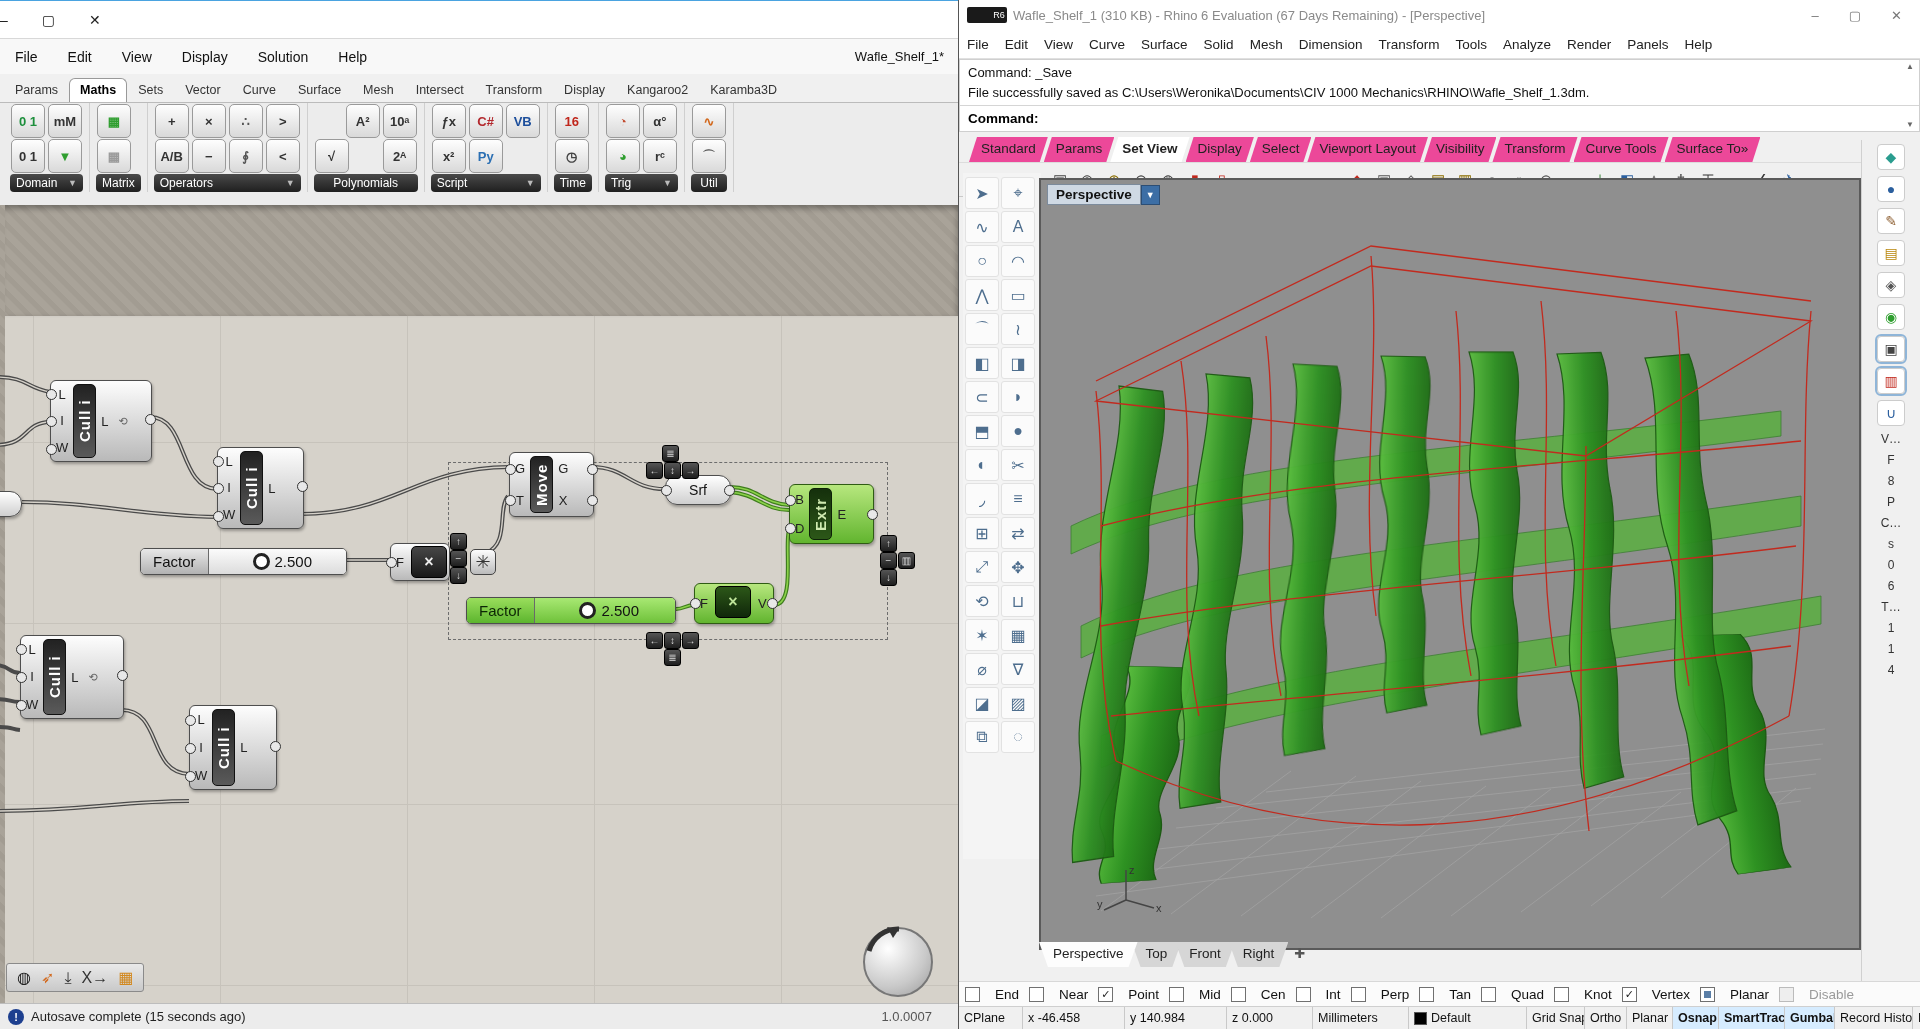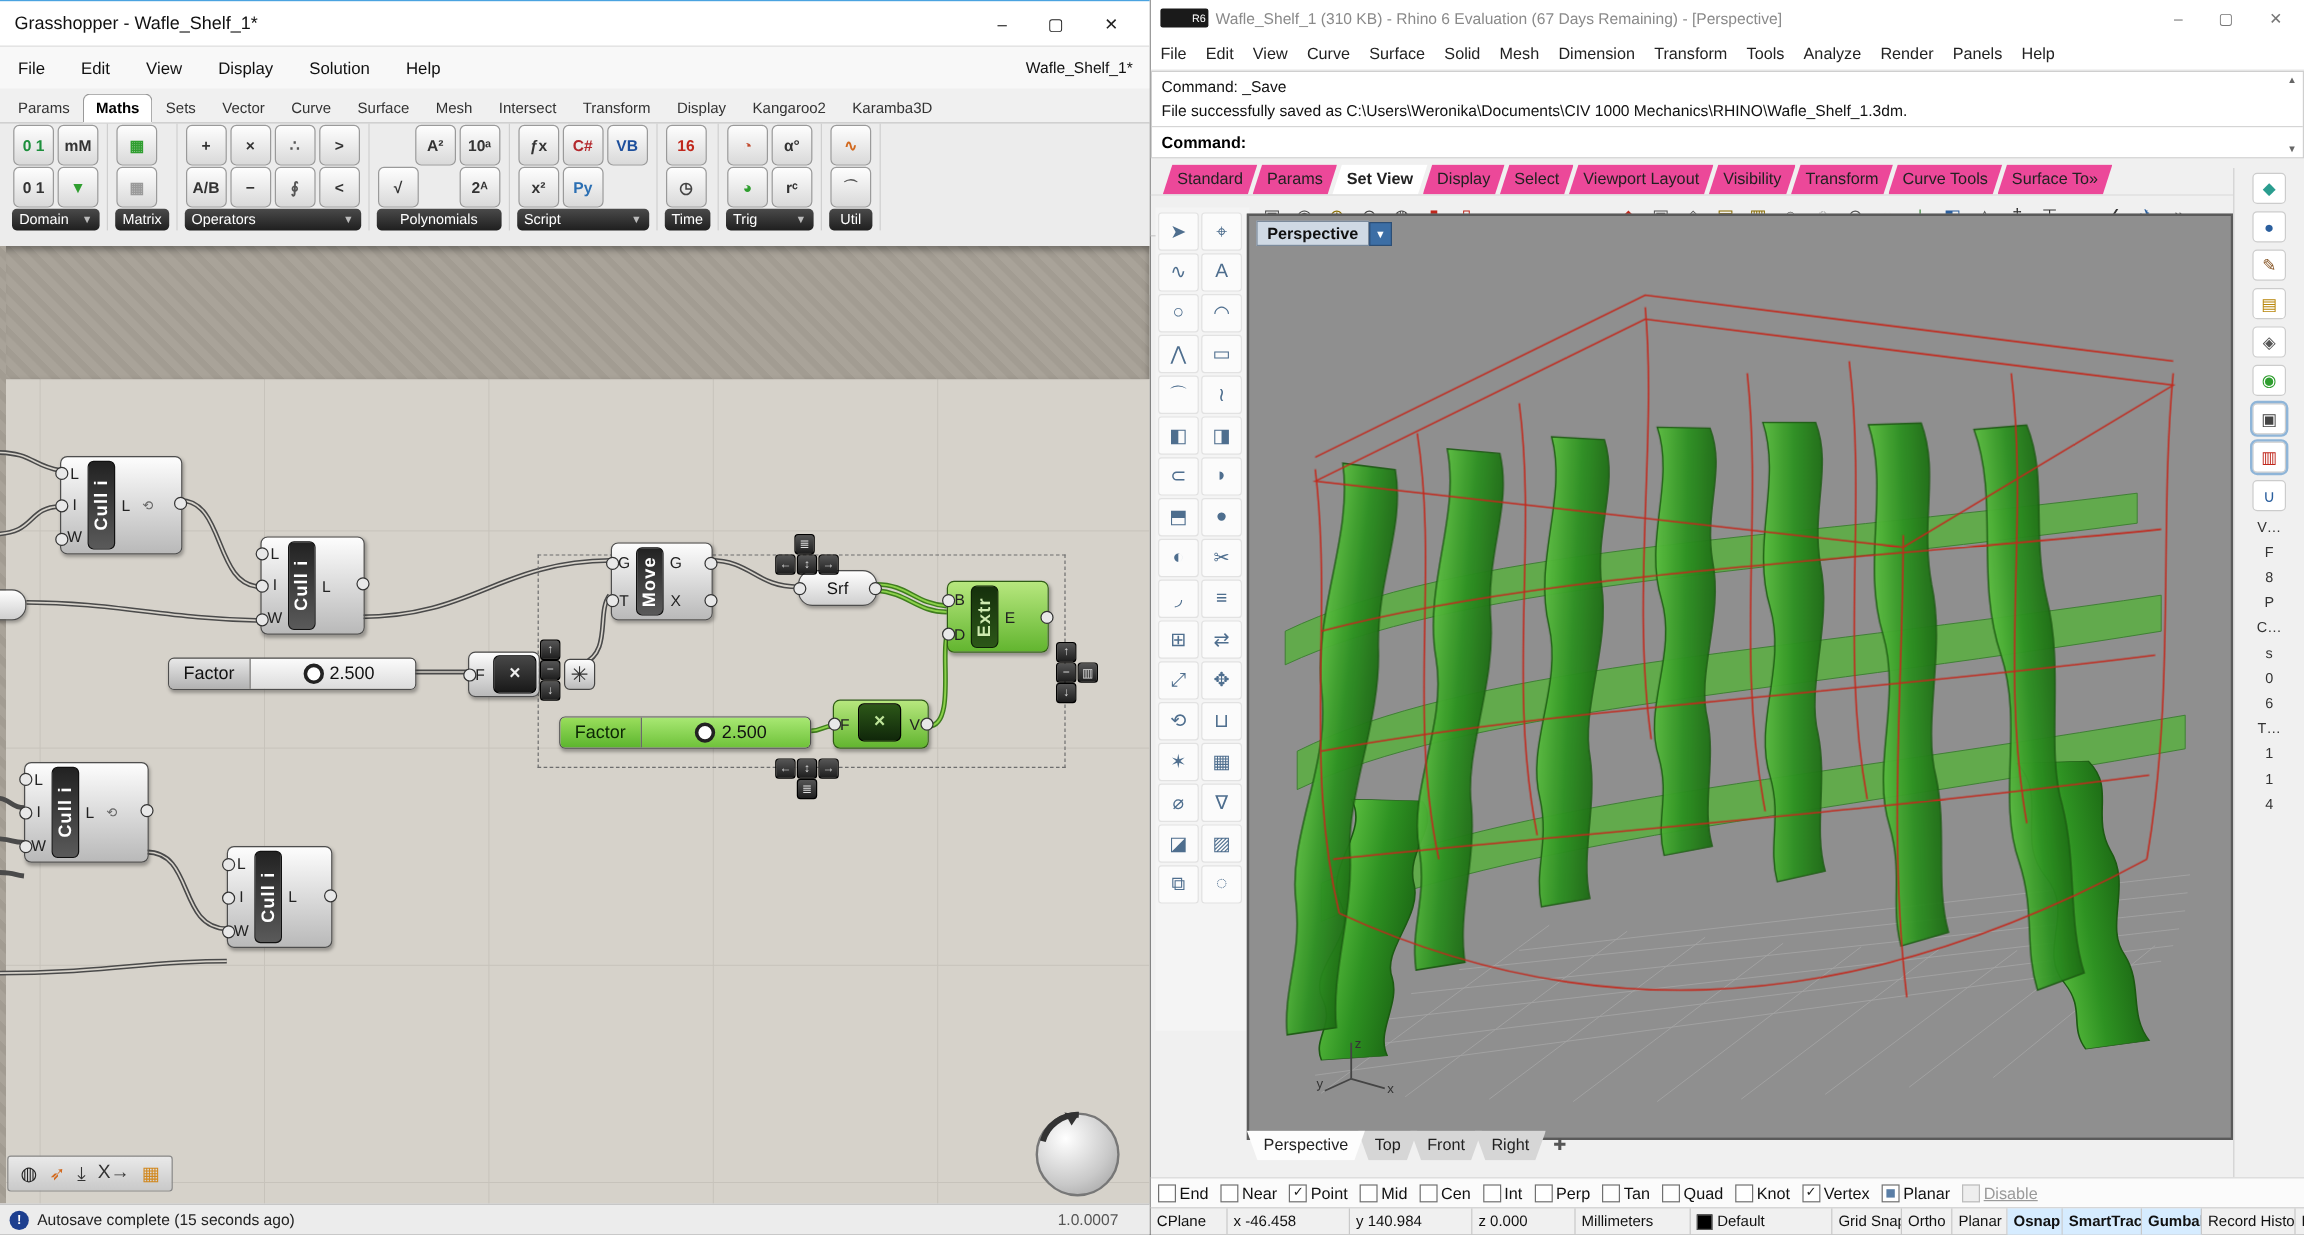--- a/index.html
+++ b/index.html
@@ -135,40 +135,39 @@
      font-size:14px;background:#fff;border:1px solid #ccc;}
   .rh-right .sel{outline:2px solid #8fb5d8;}
   .rh-right .rletter{font-size:12px;color:#333;height:15px;}
   .vp-tabs{position:absolute;left:80px;bottom:62px;height:30px;display:flex;align-items:flex-end;font-size:13.5px;}
   .vp-tab{padding:4px 14px 6px;background:#d6d6d6;clip-path:polygon(0 0,100% 0,calc(100% - 9px) 100%,9px 100%);
      margin-right:-6px;color:#222;}
   .vp-tab.active{background:#fdfdfd;z-index:2;}
   .vp-plus{margin-left:12px;font-size:13px;color:#555;padding-bottom:6px;}
   .rh-osnap{position:absolute;left:0;bottom:22px;width:961px;height:26px;background:#fbfbfb;border-top:1px solid #d8d8d8;
      display:flex;align-items:center;font-size:13.5px;color:#111;padding-left:6px;box-sizing:border-box;gap:10px;}
-  .os-item{display:flex;align-items:center;gap:3px;white-space:nowrap;}
+  .os-item{display:flex;align-items:center;gap:15px;white-space:nowrap;}
   .os-box{width:13px;height:13px;border:1px solid #707070;background:#fff;font-size:11px;line-height:12px;
      text-align:center;color:#222;}
   .os-box.fill{background:#fff;display:flex;align-items:center;justify-content:center;}
   .os-box.fill i{width:7px;height:7px;background:#5a7ea6;display:block;}
-  .os-item.dim{color:#9a9a9a;text-decoration:underline;}
+  .os-item.dim{color:#9a9a9a;}
   .os-item.dim .os-box{border-color:#bbb;background:#eee;}
   .rh-status{position:absolute;left:0;bottom:0;width:961px;height:22px;background:#f0f0f0;border-top:1px solid #cfcfcf;
      display:flex;font-size:12.5px;color:#111;align-items:stretch;}
   .st-cell{border-right:1px solid #c9c9c9;display:flex;align-items:center;padding:0 5px;white-space:nowrap;
      overflow:hidden;box-sizing:border-box;flex:none;}
   .st-cell.hl{background:#d6ecff;font-weight:bold;}
   .st-swatch{width:11px;height:11px;background:#000;border:1px solid #555;margin-right:4px;flex:none;}
 </style>
 </head>
 <body>
 
 <div class="win" id="gh">
   <div class="gh-titlebar">
-    <div class="gh-title">Grasshopper - Wafle_Shelf_1*</div>
     <div class="winbtns">
       <span>–</span>
       <span>▢</span>
       <span>✕</span>
     </div>
   </div>
   <div class="gh-menubar">
     <span class="mi">File</span>
       <span class="mi">Edit</span>
       <span class="mi">View</span>

